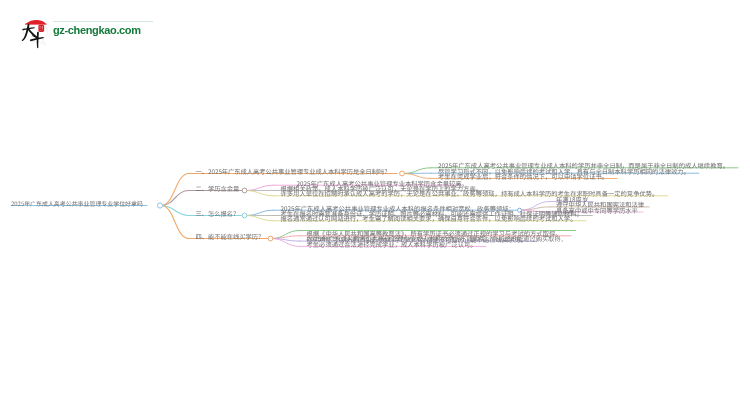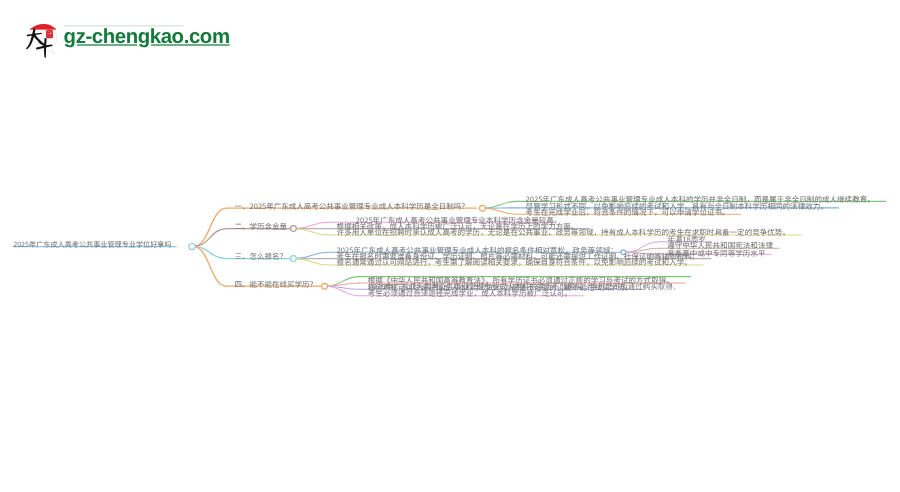--- a/index.html
+++ b/index.html
@@ -9,22 +9,22 @@
   #stage{position:relative;width:750px;height:410px;background:#fff;overflow:hidden;}
 
   
   #logo{position:absolute;left:0px;top:0px;width:200px;height:60px;}
   #mark{position:absolute;left:18px;top:14px;width:34px;height:38px;}
   #brand{position:absolute;left:53px;top:20px;}
   #brand .cn{font-weight:bold;font-size:14.7px;color:#137a3a;letter-spacing:0px;
              line-height:17px;white-space:nowrap;
              font-family:"Noto Sans CJK SC","Liberation Sans",sans-serif;}
   #brand .rule{height:1px;background:#d3e6da;margin:1px 0 2px 0;width:100px;}
-  #brand .en{font-weight:bold;font-size:17px;color:#137a3a;letter-spacing:-0.35px;
-             line-height:13px;white-space:nowrap;text-decoration:underline;}
+  #brand .en{font-weight:bold;font-size:11px;color:#137a3a;letter-spacing:-0.35px;
+             line-height:13px;white-space:nowrap;}
 
   
   #map{position:absolute;left:0;top:0;width:750px;height:410px;}
   .nodetext{position:absolute;white-space:nowrap;color:#6e6e6e;
             font-family:"Noto Sans CJK SC","Liberation Sans",sans-serif;
             -webkit-font-smoothing:antialiased;line-height:1;
             text-rendering:geometricPrecision;}
   .root-t{font-size:5.95px;}
   .lvl1-t{font-size:6.25px;}
   .leaf-t{font-size:6.3px;}

